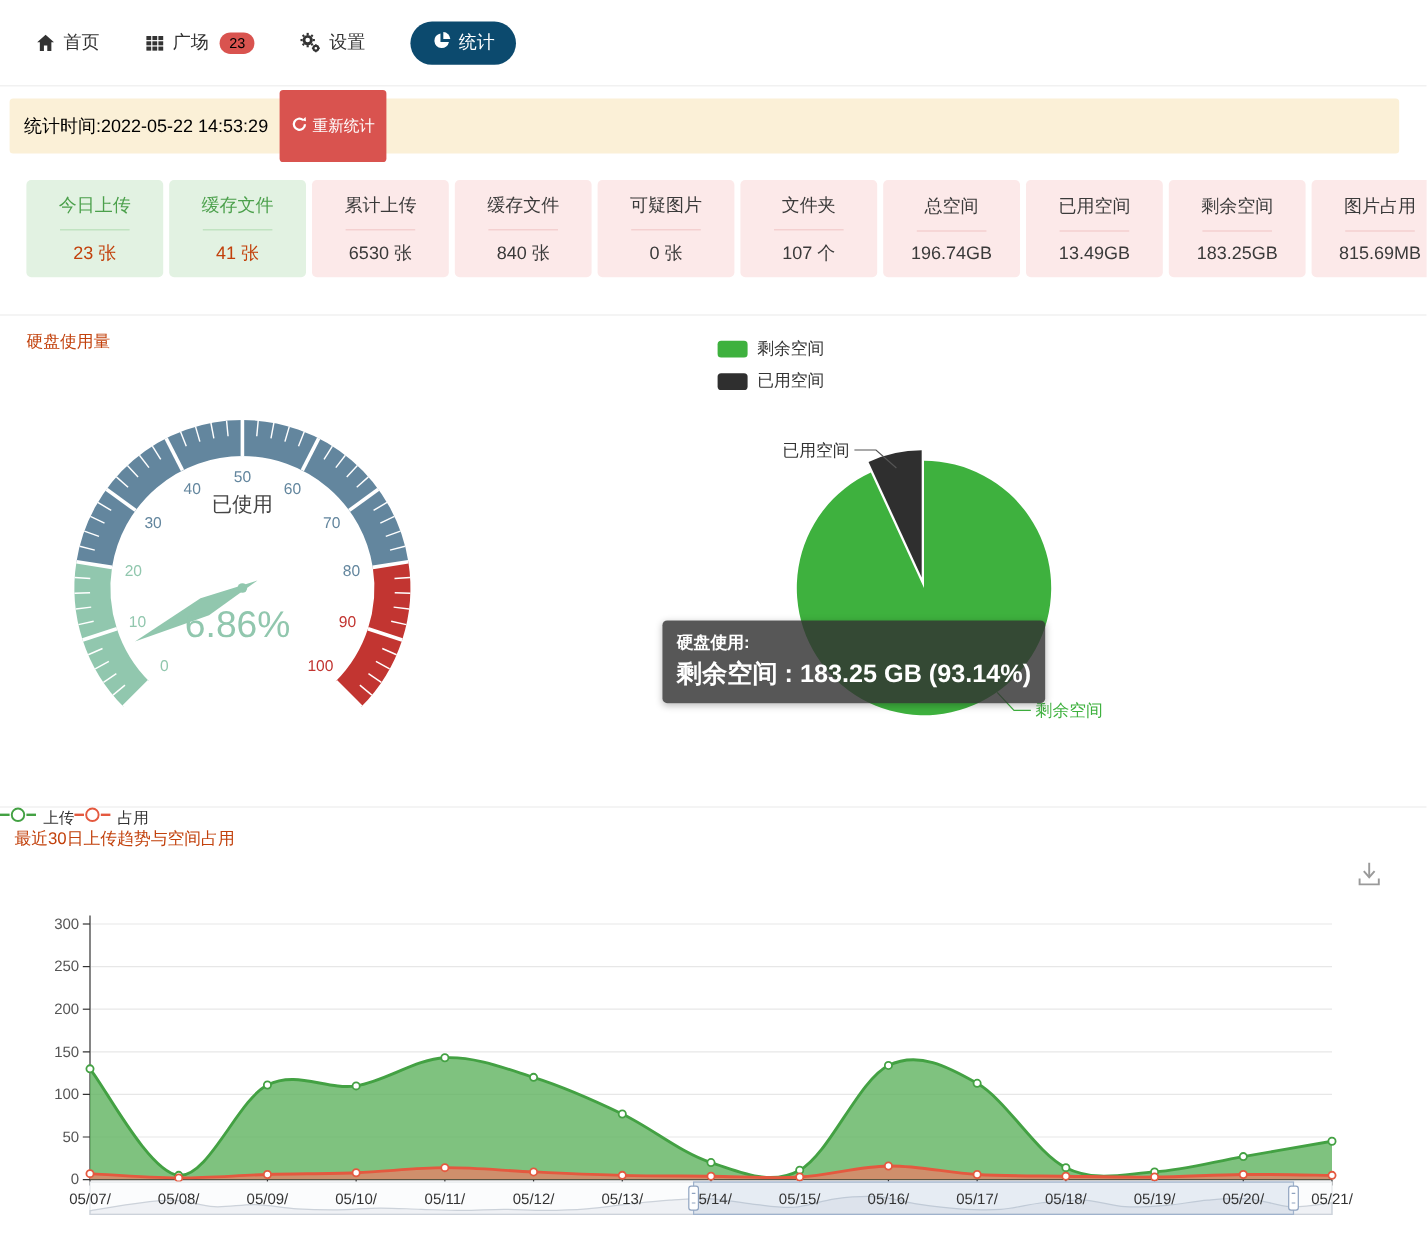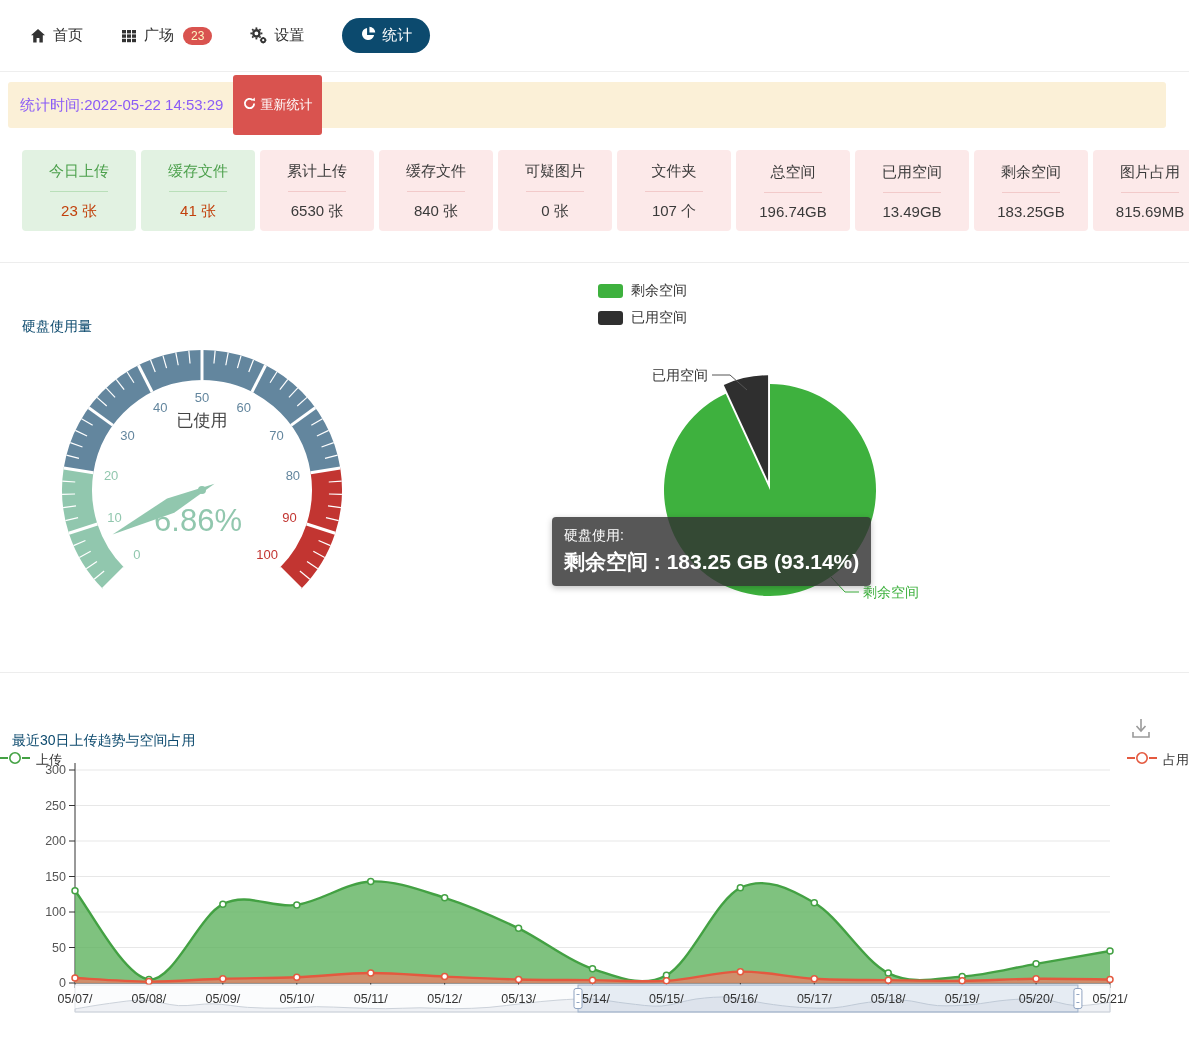--- a/index.html
+++ b/index.html
@@ -4,61 +4,61 @@
 <style>
   html,body{margin:0;padding:0;background:#fff;}
   body{font-family:"Liberation Sans","DejaVu Sans",sans-serif;color:#333;}
   #page{position:relative;width:1189px;height:1047px;background:#fff;overflow:hidden;}
 
   
   .nav{position:absolute;left:0;top:0;width:100%;height:72px;border-bottom:1px solid #eee;
        display:flex;align-items:center;padding-left:30px;box-sizing:border-box;gap:38px;}
   .nav-item{display:flex;align-items:center;gap:7px;font-size:15px;color:#333;cursor:pointer;}
   .nav-item svg{display:block;}
-  .badge{background:#d9534f;color:#fef9c3;font-size:12px;border-radius:10px;padding:2px 8px;margin-left:2px;}
+  .badge{background:#d9534f;color:#000000;font-size:12px;border-radius:10px;padding:2px 8px;margin-left:2px;}
   .pill{background:#0c4a6e;color:#fff;border-radius:18px;padding:8px 18px;display:flex;align-items:center;gap:6px;font-size:15px;}
 
   
   .banner{position:absolute;left:8px;right:23px;top:82px;height:46px;background:#fbf0d7;border-radius:3px;
           display:flex;align-items:center;padding:0 12px;gap:10px;box-sizing:border-box;}
-  .banner-text{color:#8b5cf6;font-size:15px;}
+  .banner-text{color:#000000;font-size:15px;}
   .refresh-btn{background:#d9534f;color:#fff;border:none;border-radius:3px;font-size:13px;
                display:flex;align-items:center;gap:4px;padding:21px 10px;cursor:pointer;
                font-family:inherit;}
 
   
   .cards{position:absolute;left:22px;top:150px;display:flex;gap:5px;}
   .card{width:114px;height:81px;border-radius:4px;display:flex;flex-direction:column;align-items:center;
         justify-content:center;gap:0;}
   .card .lbl{font-size:15px;margin-top:2px;}
   .card .sep{width:58px;height:1px;margin:10px 0;}
   .card .val{font-size:15px;}
   .card.green{background:#e2f2e2;color:#4ba04b;}
   .card.green .sep{background:#b9dfb9;}
   .card.green .val{color:#c2410c;}
   .card.pink{background:#fce9e9;color:#3a3a3a;}
   .card.pink .sep{background:#f2caca;}
 
   .divider{position:absolute;left:0;width:100%;height:1px;background:#ededed;}
-  .sec-title{position:absolute;font-size:14px;color:#0c4a6e;margin-top:42px;}
+  .sec-title{position:absolute;font-size:14px;color:#c2410c;}
 
   
   .pie-legend{position:absolute;left:598px;top:282px;display:flex;flex-direction:column;gap:9px;}
   .pl-row{display:flex;align-items:center;gap:8px;cursor:pointer;}
   .pl-swatch{width:25px;height:14px;border-radius:3px;}
   .pl-label{font-size:14px;color:#333;}
 
   
   .tooltip{position:absolute;left:552px;top:517px;background:rgba(50,50,50,0.82);color:#fff;
            border-radius:4px;padding:8px 12px;z-index:5;white-space:nowrap;box-shadow:0 2px 6px rgba(0,0,0,.25);}
-  .tooltip .t1{font-size:14px;font-weight:normal;line-height:1.5;}
+  .tooltip .t1{font-size:14px;font-weight:bold;line-height:1.5;}
   .tooltip .t2{font-size:21px;font-weight:bold;line-height:1.5;}
 
   
-  .trend-legend{position:absolute;left:0;top:751px;width:100%;display:flex;justify-content:space-between;}
+  .trend-legend{position:absolute;left:0;top:672px;width:100%;display:flex;justify-content:flex-start;}
   .tl-item{display:flex;align-items:center;gap:6px;cursor:pointer;}
   .tl-label{font-size:13px;color:#333;}
 
   .dl-icon{position:absolute;left:1129px;top:716px;cursor:pointer;}
   svg{overflow:visible;}
   text{font-family:"Liberation Sans","DejaVu Sans",sans-serif;}
 </style>
 </head>
 <body>
 

